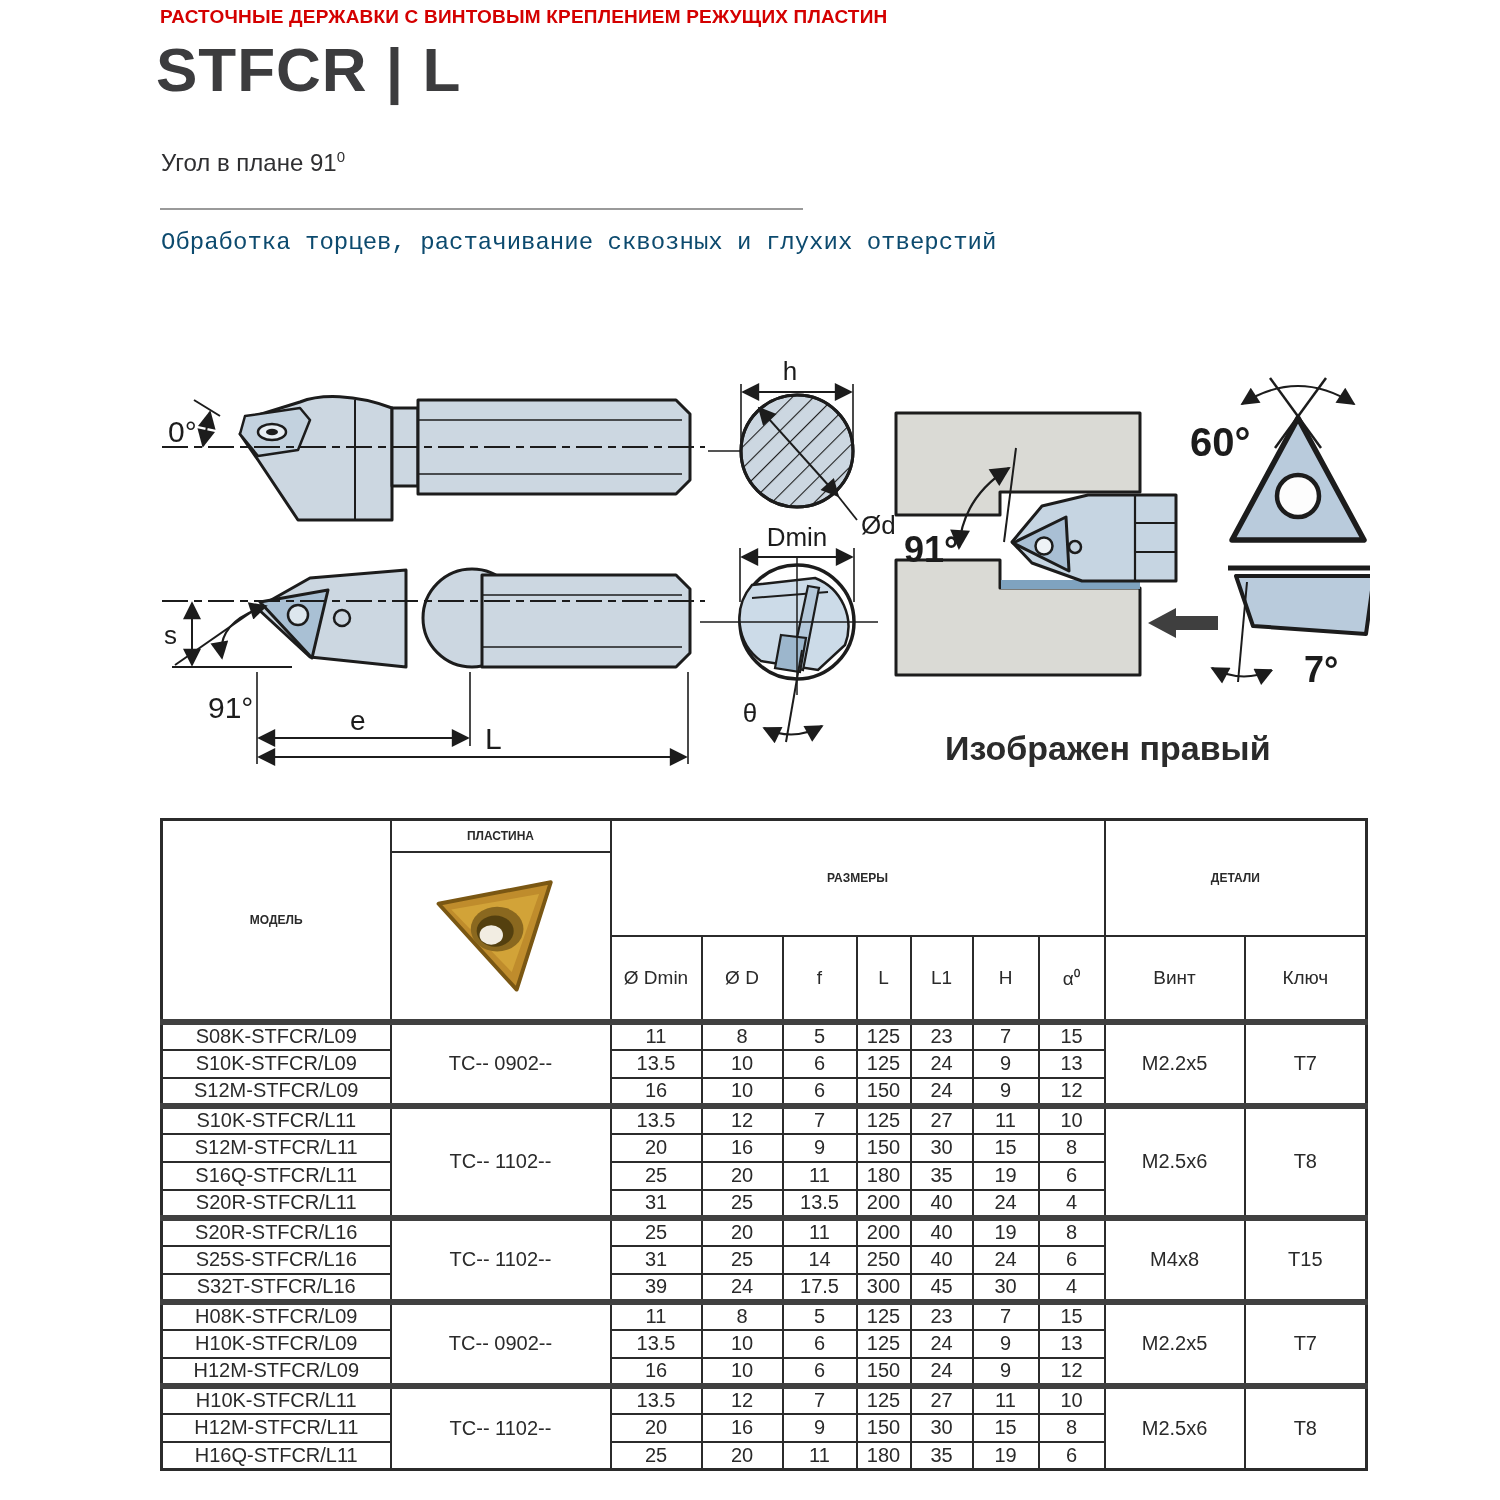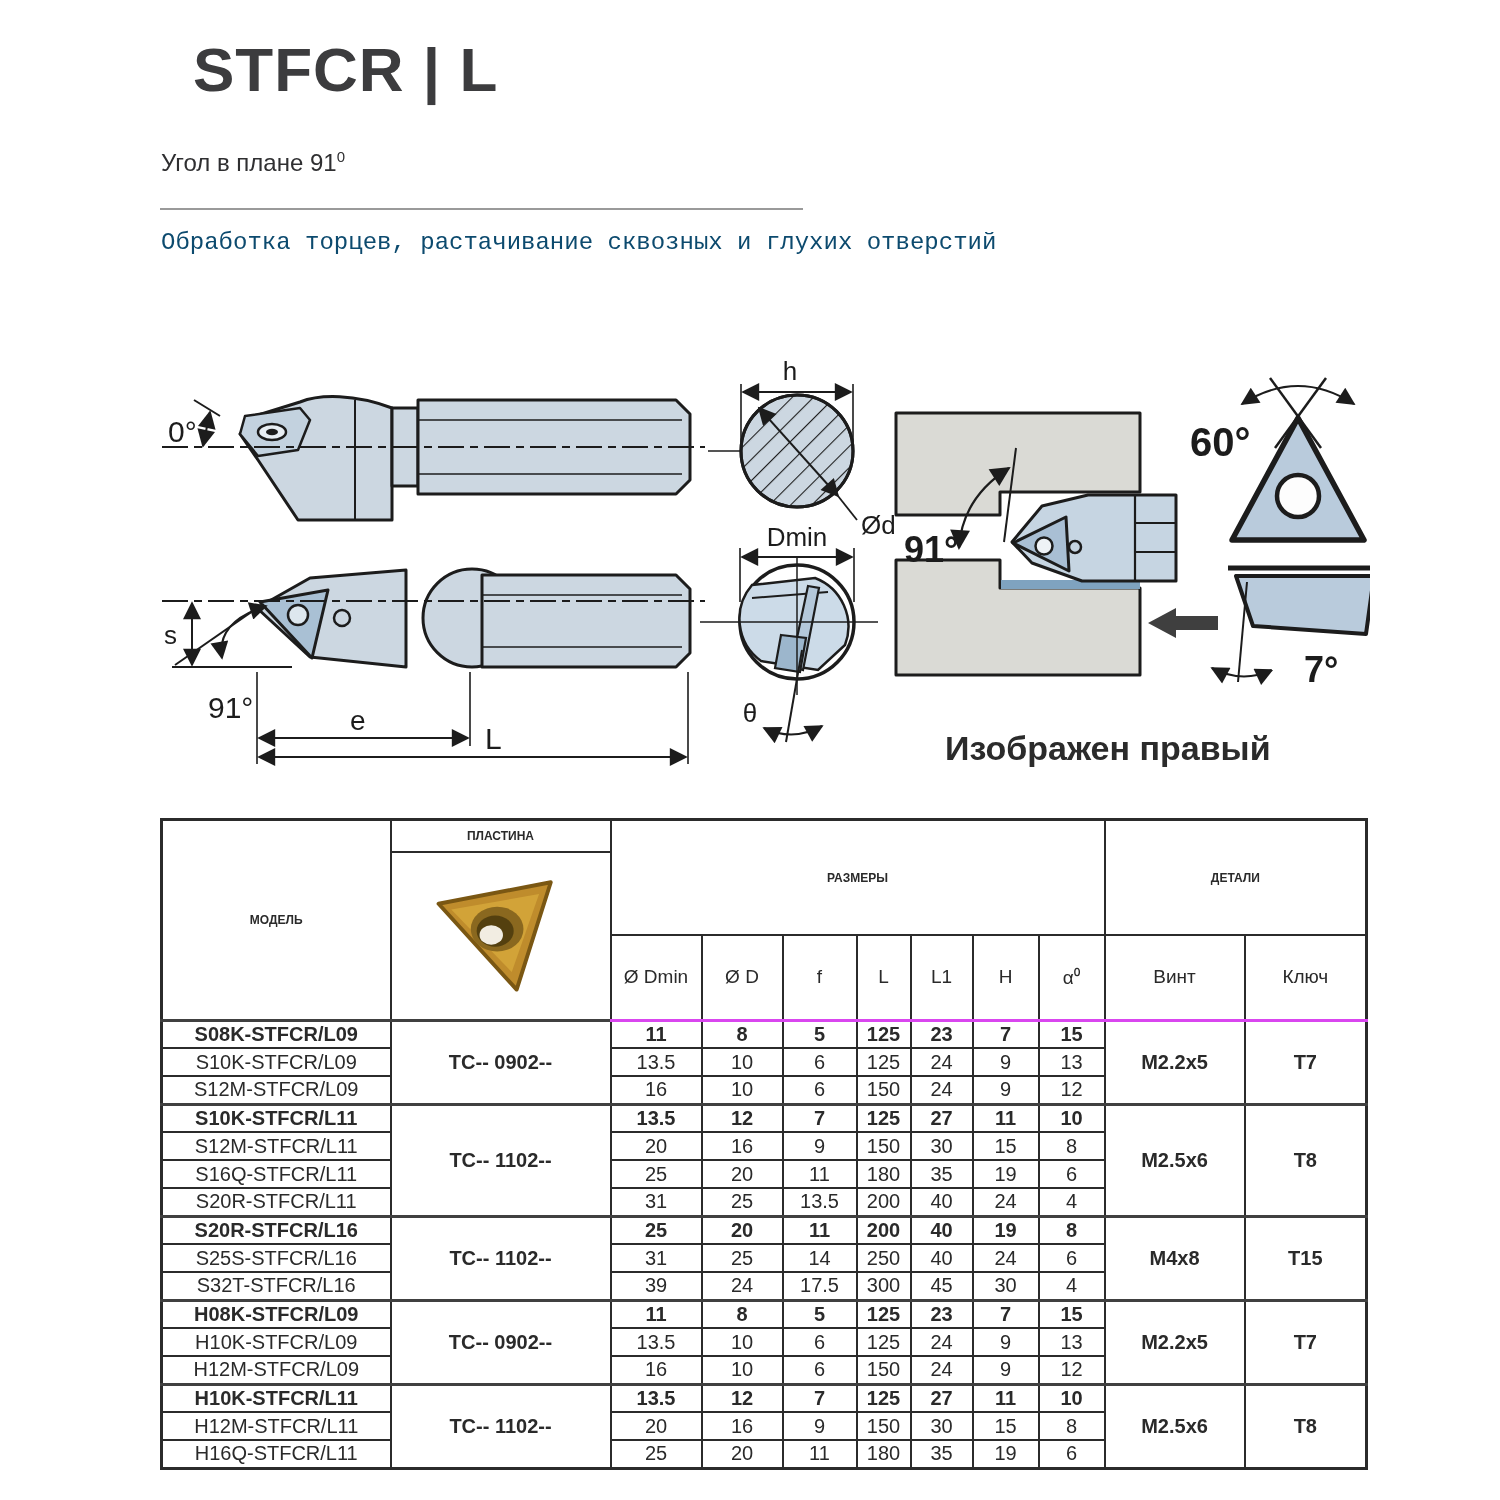--- a/index.html
+++ b/index.html
@@ -2,45 +2,46 @@
 <html><head>
 <meta charset="utf-8">
 <style>
   html,body { margin:0; padding:0; background:#ffffff; }
   body { width:1500px; height:1500px; font-family:"Liberation Sans", sans-serif; color:#222; }
   .page { position:relative; width:1500px; height:1500px; overflow:hidden; }
 
   .kicker { position:absolute; left:160px; top:6px; font-size:19px; font-weight:bold;
             color:#d40000; letter-spacing:.2px; }
   .title  { position:absolute; left:156px; top:34px; font-size:62px; font-weight:bold;
-            color:#3c3c3e; letter-spacing:1px;margin-left:37px; }
+            color:#3c3c3e; letter-spacing:1px; }
   .angle-note { position:absolute; left:161px; top:148px; font-size:24px; color:#2f2f31; }
   .angle-note sup { font-size:15px; }
   .rule { position:absolute; left:160px; top:208px; width:643px; border-top:2px solid #9a9a9a; }
   .descr { position:absolute; left:161px; top:229px; font-size:24px; color:#0c4a6e;font-family:Liberation Mono, monospace; }
 
   .drawings { position:absolute; left:160px; top:350px; width:1210px; height:450px; }
 
   table.catalog { position:absolute; left:160px; top:818px; border-collapse:collapse;
                   table-layout:fixed; width:1205px; border:3px solid #2b2b2b; }
   table.catalog td, table.catalog th { border:2px solid #2b2b2b; padding:0 2px; text-align:center;
                   vertical-align:middle; font-size:20px; font-weight:normal; color:#2a2a2a;
                   overflow:hidden; white-space:nowrap; }
   table.catalog .h-main { font-weight:bold; font-size:12px; }
   table.catalog .h-sub  { font-size:19px; }
-  tr.group-start > td { border-top:3px solid #404040;font-weight:bold; }
+  tr.group-start > td { border-top:6px solid #404040; }
   tr.sub-head > th { border-bottom:3px solid #d946ef; }
   td.insert-code { white-space:pre; }
   .photo-cell { padding:0; }
 </style>
 </head>
 <body>
 
 <div class="page">
 
+  <div class="kicker">РАСТОЧНЫЕ ДЕРЖАВКИ С ВИНТОВЫМ КРЕПЛЕНИЕМ РЕЖУЩИХ ПЛАСТИН</div>
   <div class="title">STFCR | L</div>
   <div class="angle-note">
     <span>Угол в плане 91</span><sup>0</sup>
   </div>
   <div class="rule"></div>
   <div class="descr">Обработка торцев, растачивание сквозных и глухих отверстий</div>
 
   <div class="drawings">
   <svg width="1210" height="450" viewBox="0 0 1210 450">
     <defs>

